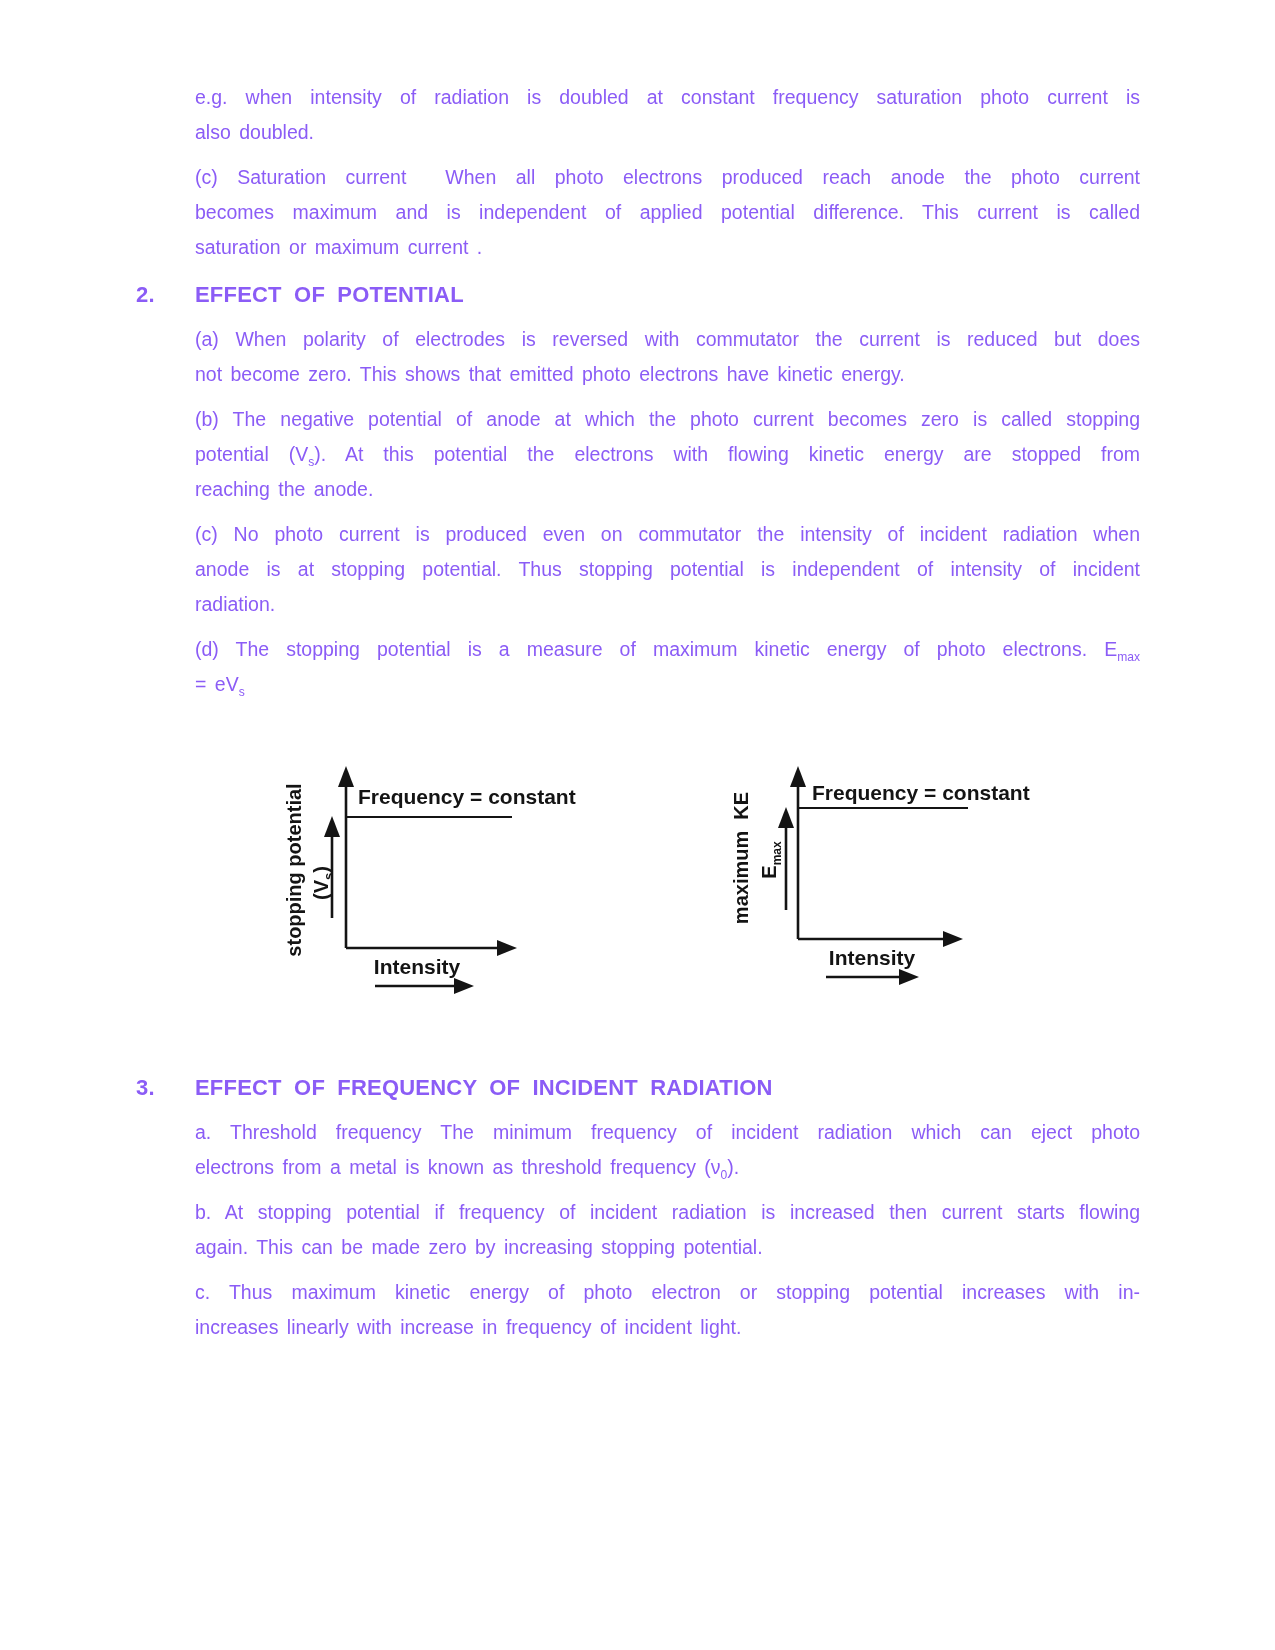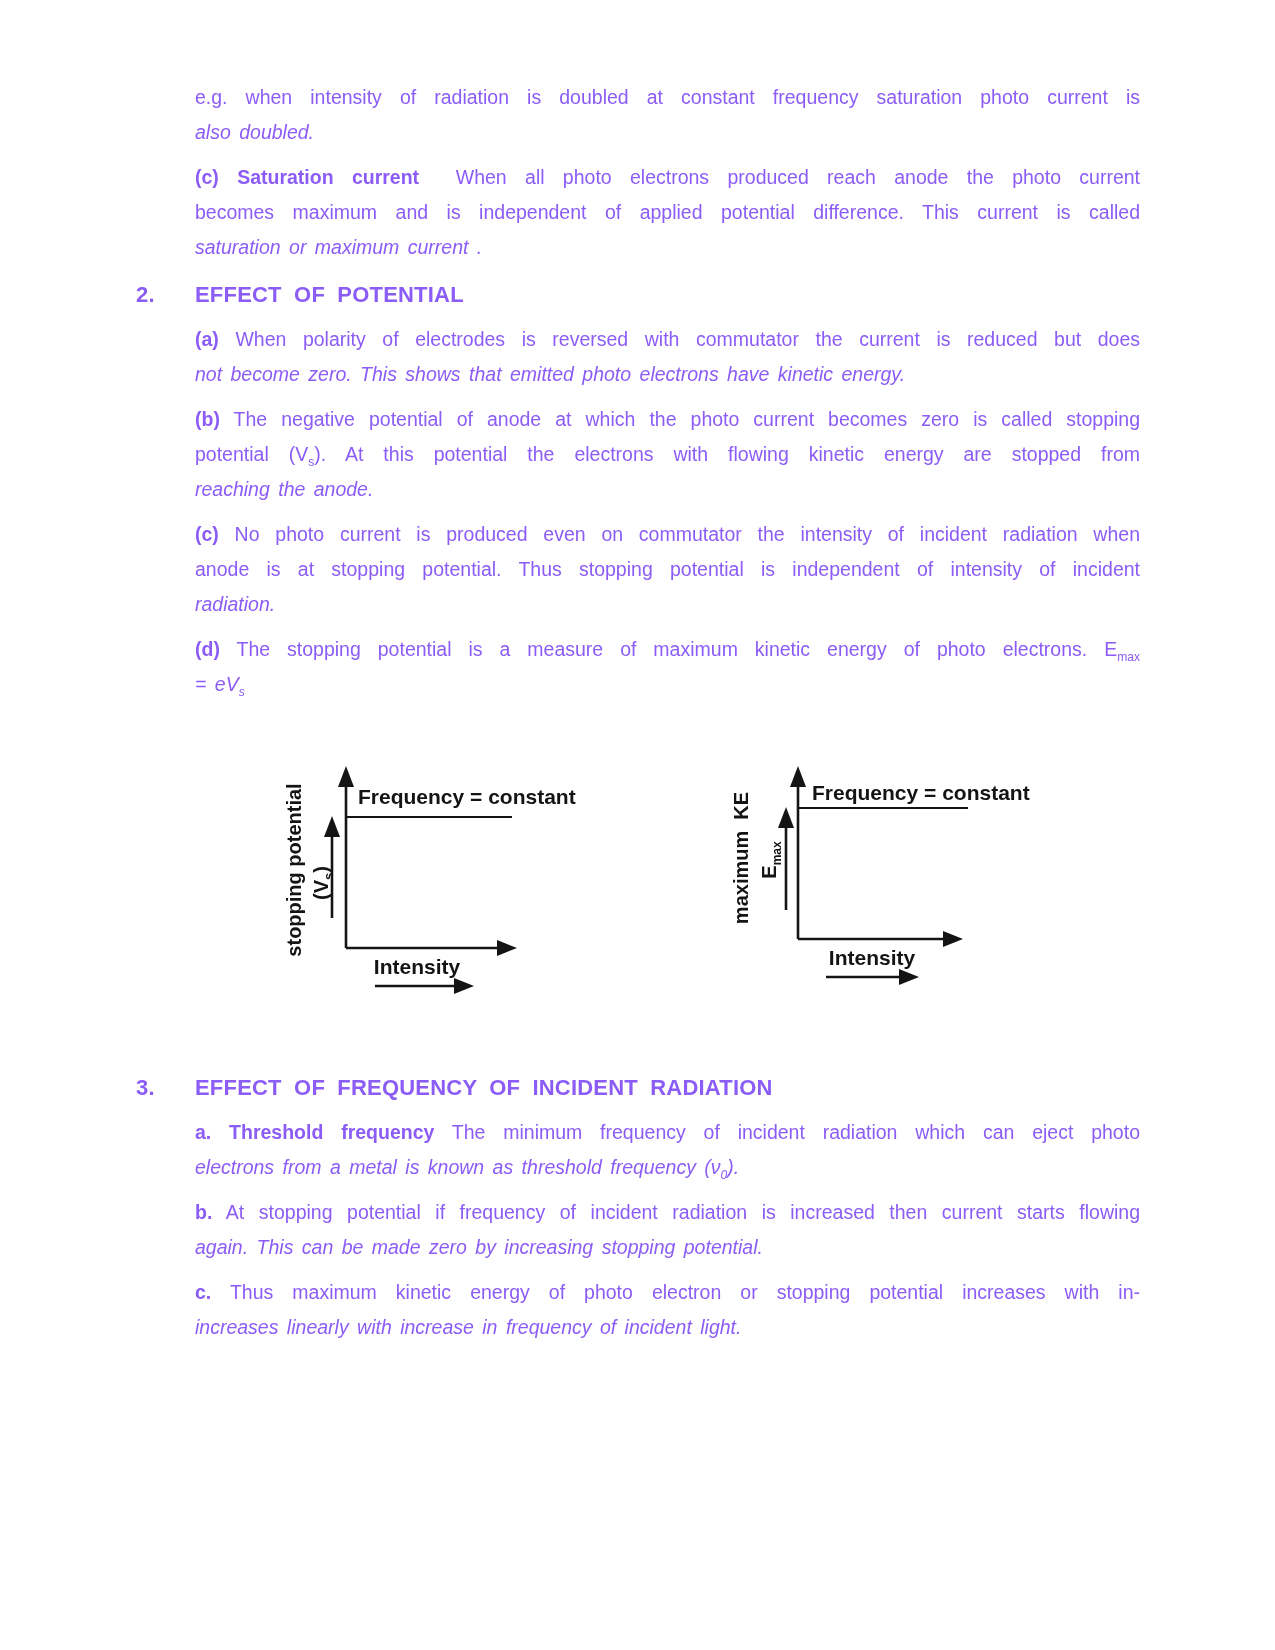--- a/index.html
+++ b/index.html
@@ -4,22 +4,22 @@
 <style>
   html,body{margin:0;padding:0;background:#e8e8e8;}
   .page{
     width:1275px;height:1650px;background:#ffffff;position:relative;
     box-sizing:border-box;padding:70px 135px 0 195px;
     font-family:"Liberation Sans",sans-serif;color:#8b5cf6;
     margin:0 auto;overflow:hidden;
   }
   .para{margin-top:10px;font-size:19.5px;line-height:35px;}
   .line{text-align:justify;text-align-last:justify;}
-  .line.last{text-align:justify;text-align-last:left;word-spacing:3px;font-style:italic;}
-  .b{font-weight:700;}
+  .line.last{text-align:justify;text-align-last:left;word-spacing:3px;}
+  .b{font-weight:400;}
   sub{font-size:0.62em;line-height:0;}
   .heading{
     margin-top:12px;font-size:22px;font-weight:700;line-height:35px;
     position:relative;word-spacing:6px;letter-spacing:0.2px;
   }
   .heading .hnum{position:absolute;left:-59px;top:0;word-spacing:0;}
   .after-figures{margin-top:50px;}
   .figures{margin-top:18px;height:300px;position:relative;}
   .fig{position:absolute;top:0;overflow:visible;}
   #fig-left{left:70px;}

